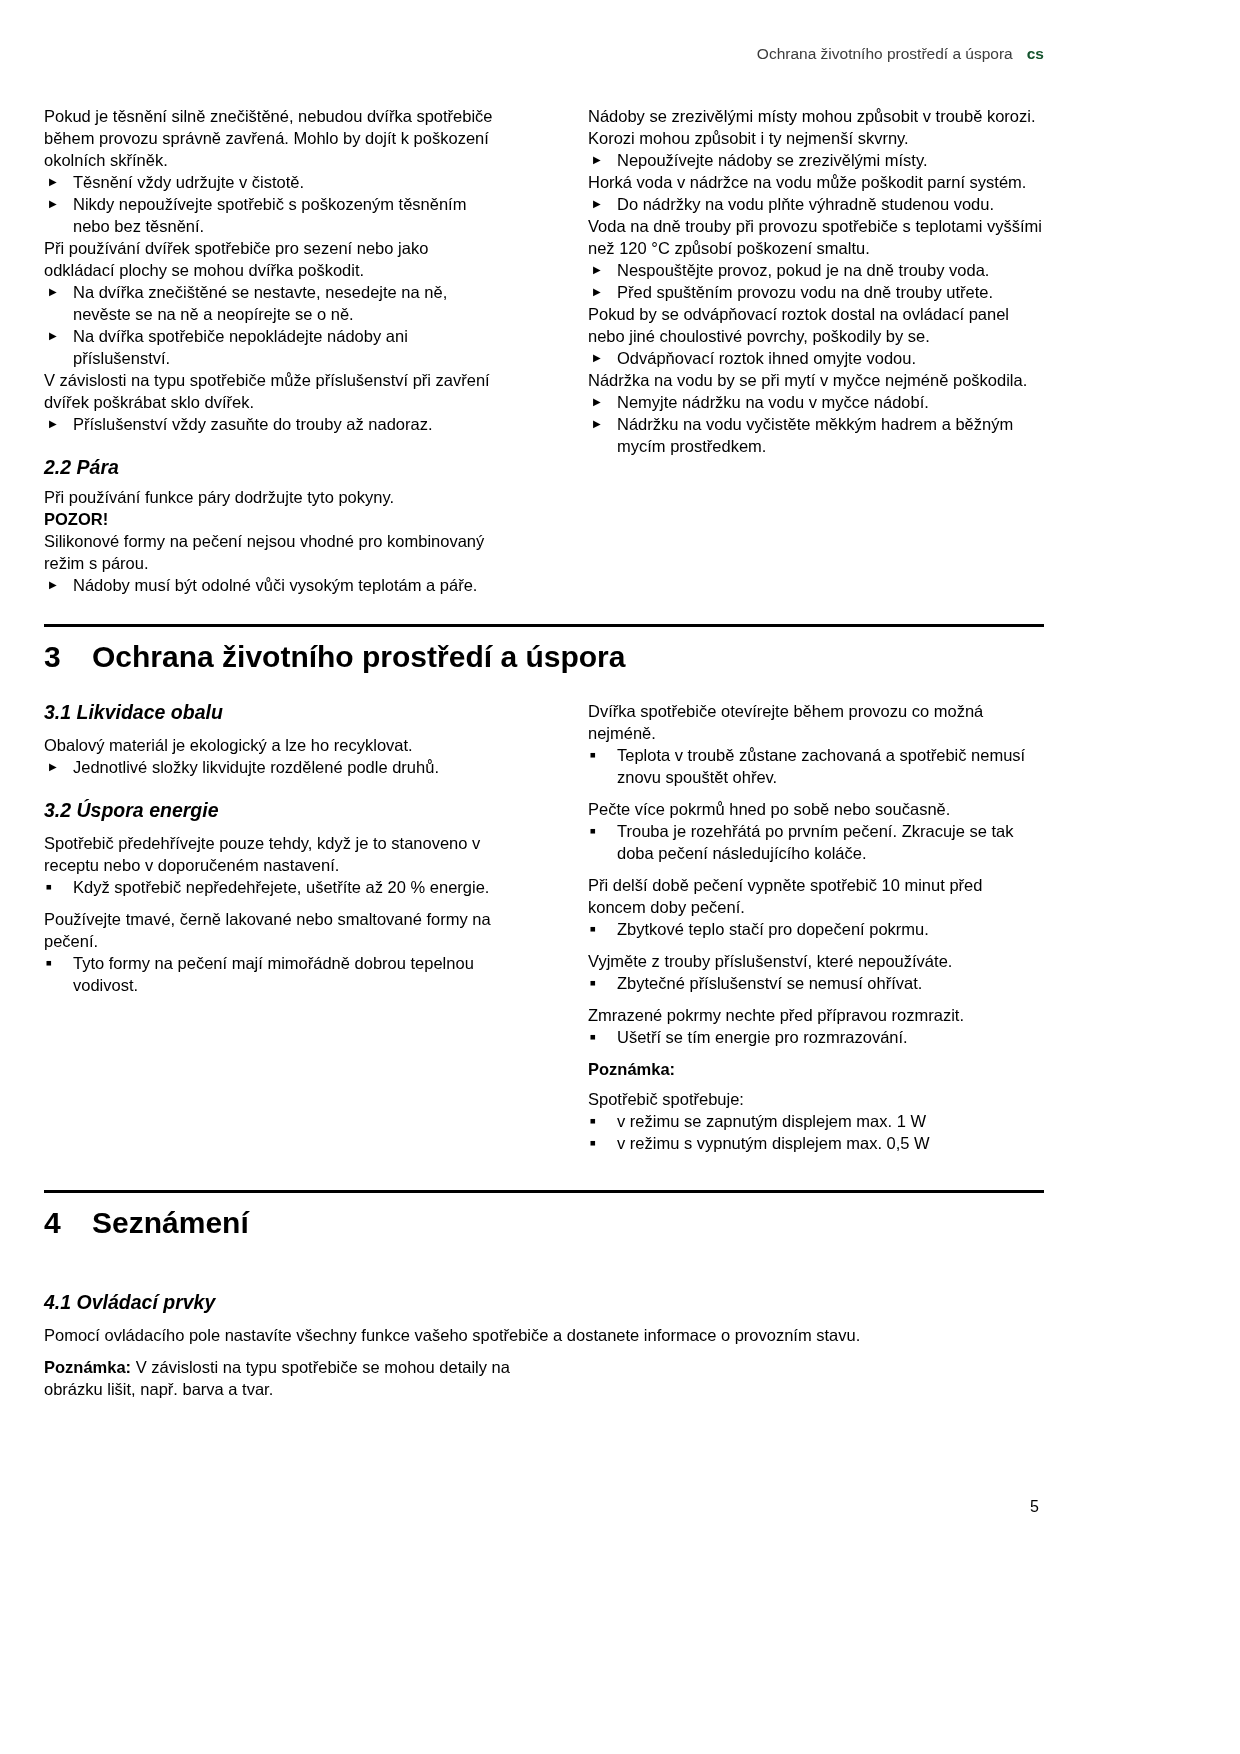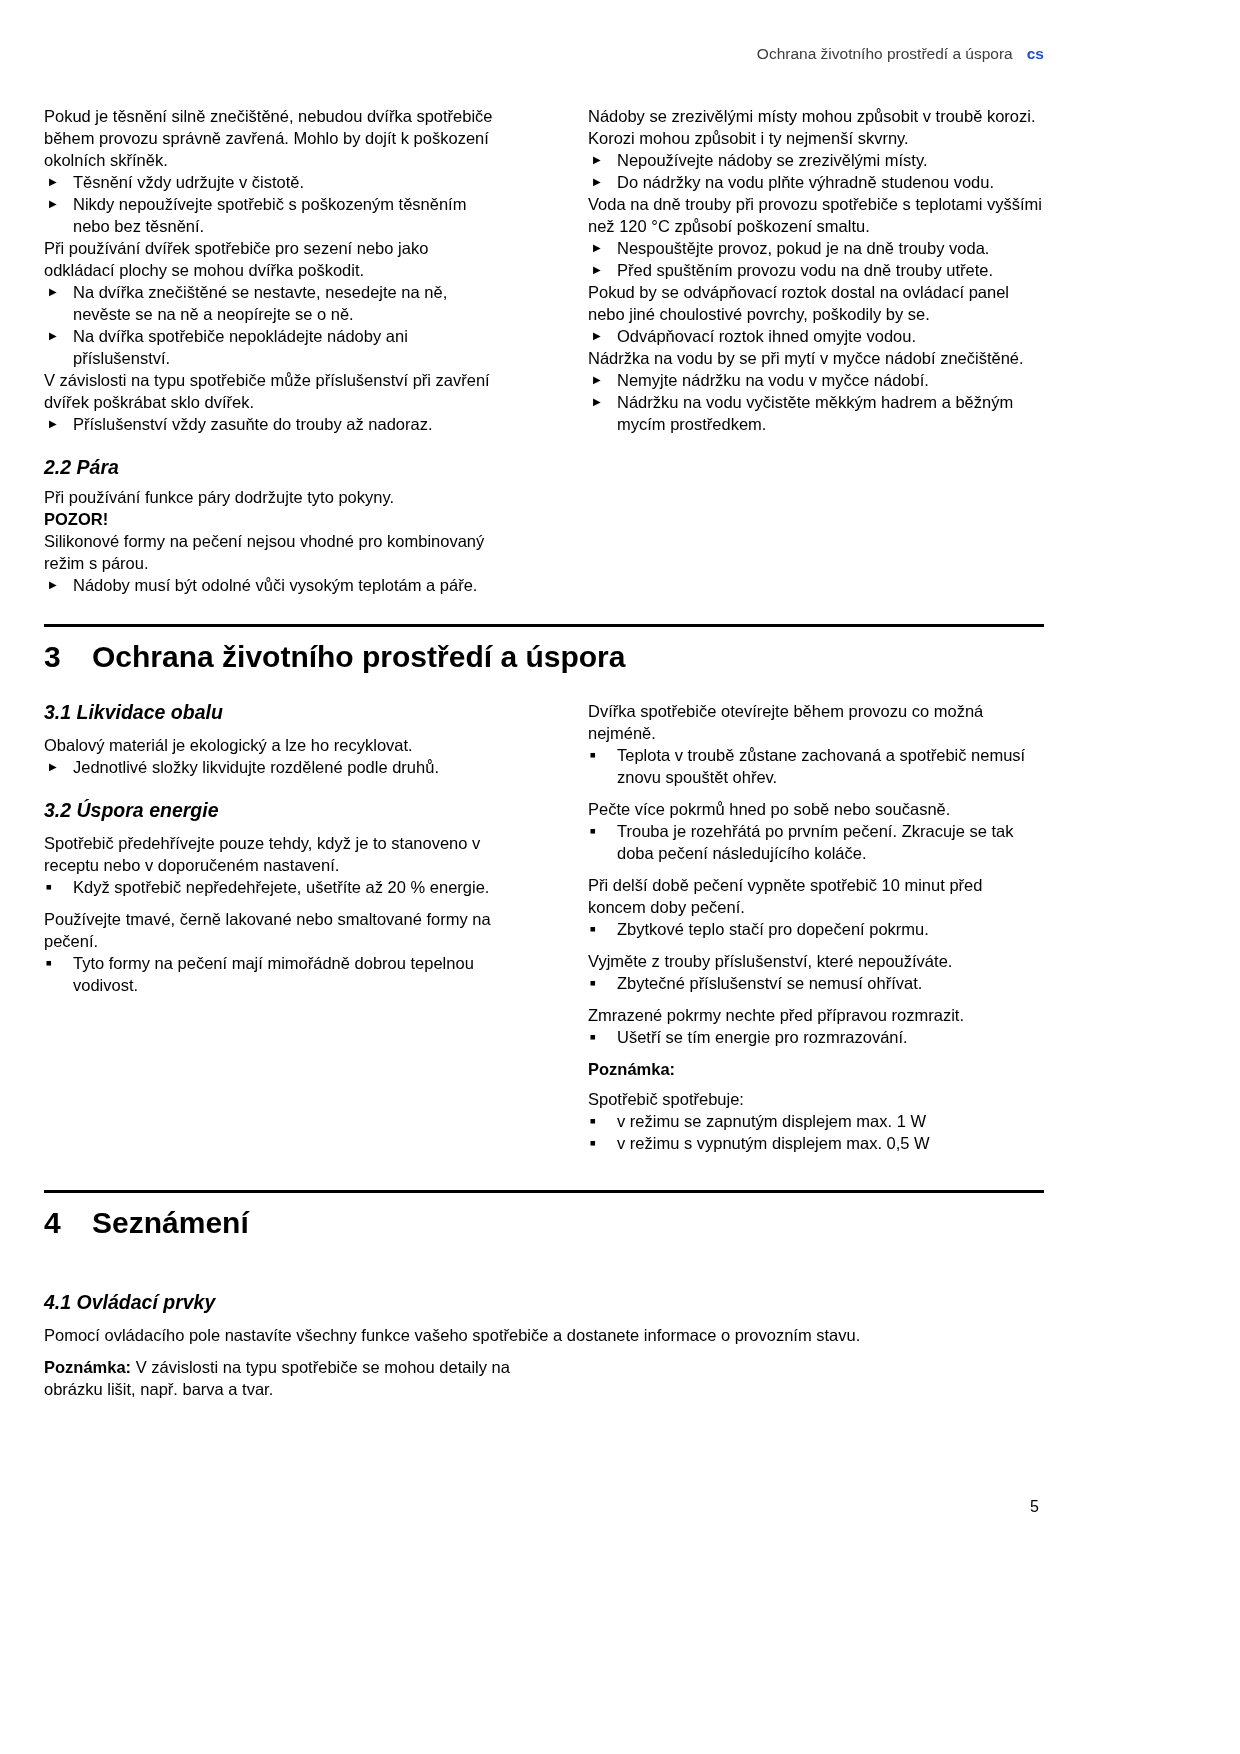--- a/index.html
+++ b/index.html
@@ -78,21 +78,21 @@
   }
 </style>
 </head>
 <body>
 
 <div class="page">
   <div class="content">
 
     <div class="header-row">
       <span class="h-title">Ochrana životního prostředí a úspora</span>
-      <span class="h-lang" style="color: #1d4ed8;">cs</span>
+      <span class="h-lang" style="color: #14532d;">cs</span>
     </div>
 
     <div class="cols">
       <div class="col tightcol">
           <p class="para">Pokud je těsnění silně znečištěné, nebudou dvířka spotřebiče během provozu správně zavřená. Mohlo by dojít k poškození okolních skříněk.</p>
           <ul class="bullets">
             <li><span class="marker arrow">▶</span><span>Těsnění vždy udržujte v čistotě.</span></li>
             <li><span class="marker arrow">▶</span><span>Nikdy nepoužívejte spotřebič s poškozeným těsněním nebo bez těsnění.</span></li>
           </ul>
           <p class="para">Při používání dvířek spotřebiče pro sezení nebo jako odkládací plochy se mohou dvířka poškodit.</p>
@@ -110,33 +110,34 @@
           <p class="para">Silikonové formy na pečení nejsou vhodné pro kombinovaný režim s párou.</p>
           <ul class="bullets">
             <li><span class="marker arrow">▶</span><span>Nádoby musí být odolné vůči vysokým teplotám a páře.</span></li>
           </ul>
         </div>
       <div class="col tightcol">
           <p class="para">Nádoby se zrezivělými místy mohou způsobit v troubě korozi. Korozi mohou způsobit i ty nejmenší skvrny.</p>
           <ul class="bullets">
             <li><span class="marker arrow">▶</span><span>Nepoužívejte nádoby se zrezivělými místy.</span></li>
           </ul>
+          <p class="para">Horká voda v nádržce na vodu může poškodit parní systém.</p>
           <ul class="bullets">
             <li><span class="marker arrow">▶</span><span>Do nádržky na vodu plňte výhradně studenou vodu.</span></li>
           </ul>
           <p class="para">Voda na dně trouby při provozu spotřebiče s teplotami vyššími než 120 °C způsobí poškození smaltu.</p>
           <ul class="bullets">
             <li><span class="marker arrow">▶</span><span>Nespouštějte provoz, pokud je na dně trouby voda.</span></li>
             <li><span class="marker arrow">▶</span><span>Před spuštěním provozu vodu na dně trouby utřete.</span></li>
           </ul>
           <p class="para">Pokud by se odvápňovací roztok dostal na ovládací panel nebo jiné choulostivé povrchy, poškodily by se.</p>
           <ul class="bullets">
             <li><span class="marker arrow">▶</span><span>Odvápňovací roztok ihned omyjte vodou.</span></li>
           </ul>
-          <p class="para">Nádržka na vodu by se při mytí v myčce nádobí znečištěné.</p>
+          <p class="para">Nádržka na vodu by se při mytí v myčce nejméně poškodila.</p>
           <ul class="bullets">
             <li><span class="marker arrow">▶</span><span>Nemyjte nádržku na vodu v myčce nádobí.</span></li>
             <li><span class="marker arrow">▶</span><span>Nádržku na vodu vyčistěte měkkým hadrem a běžným mycím prostředkem.</span></li>
           </ul>
         </div>
     </div>
 
     <div class="section" id="section3">
       <div class="section-rule"></div>
       <h2 class="h1">

